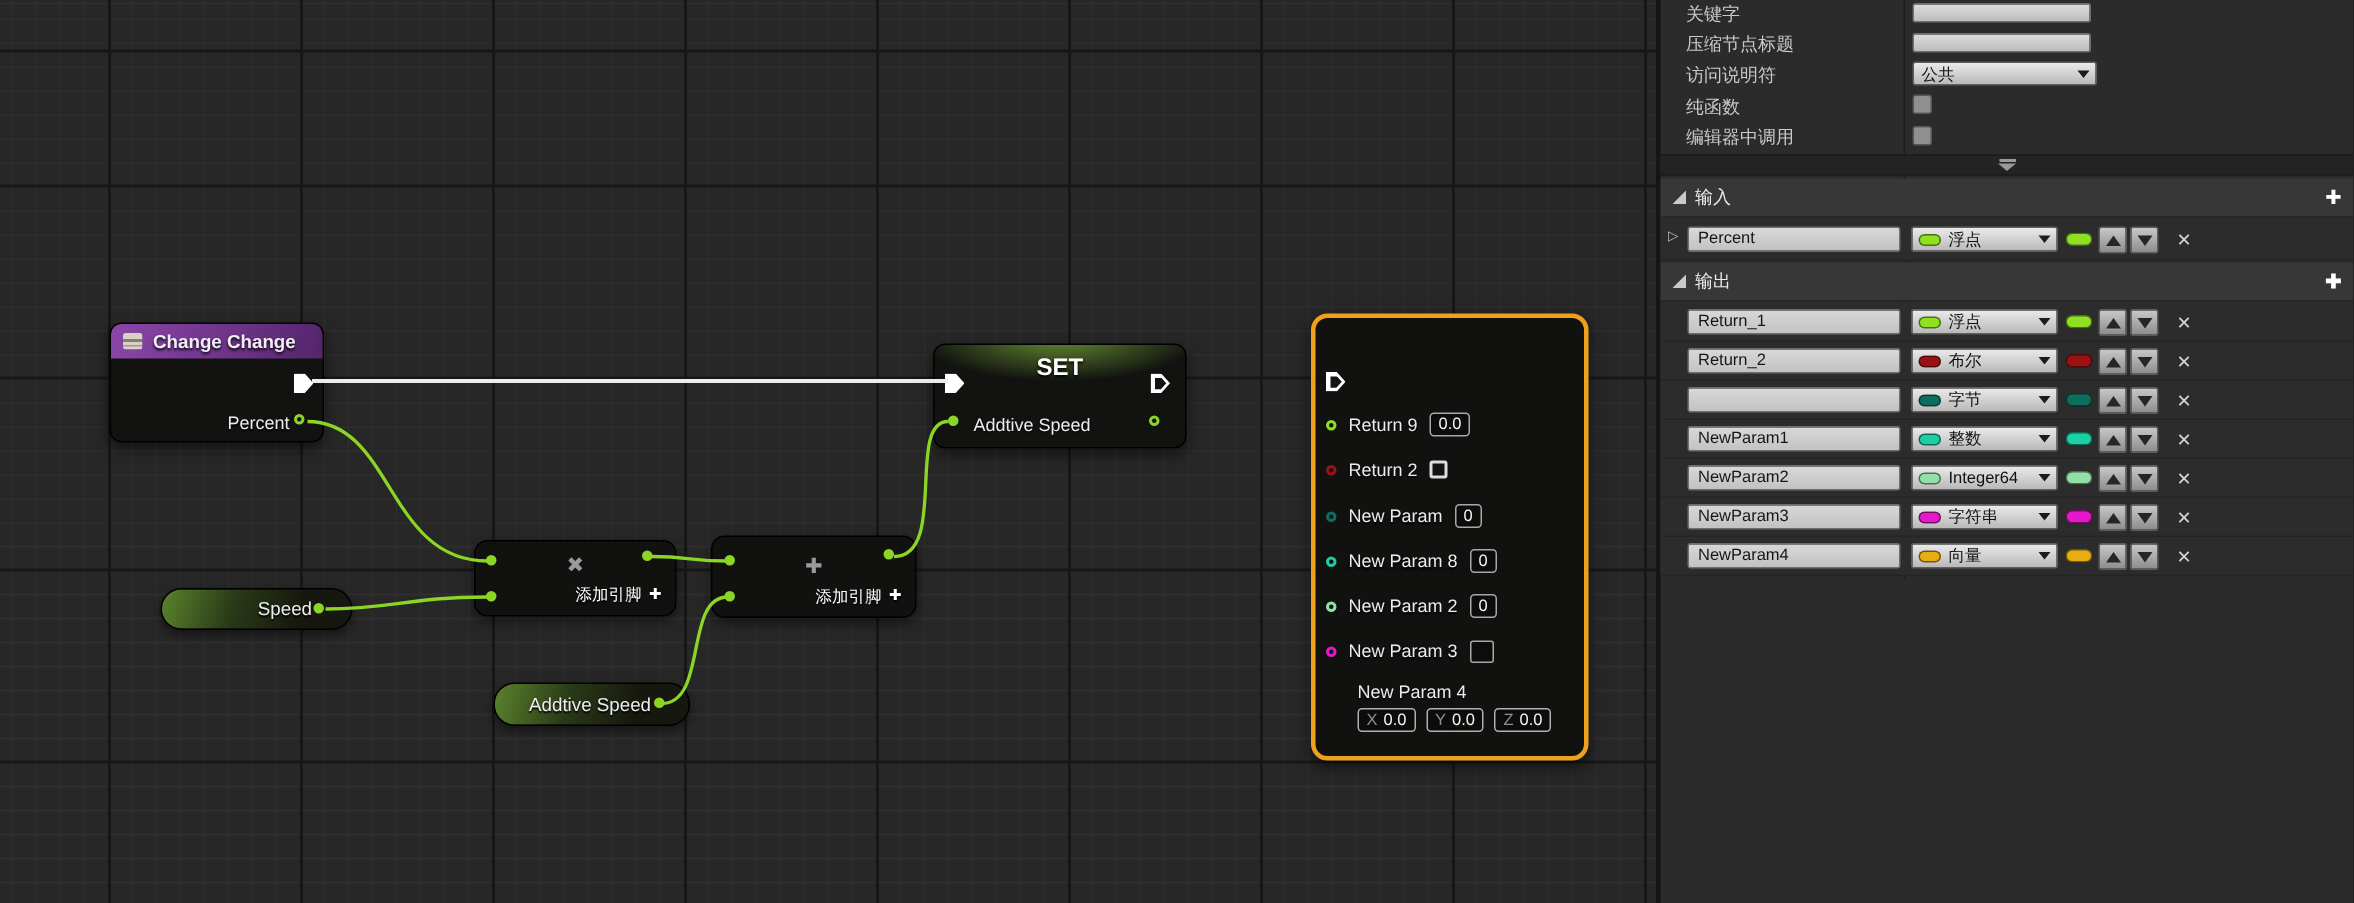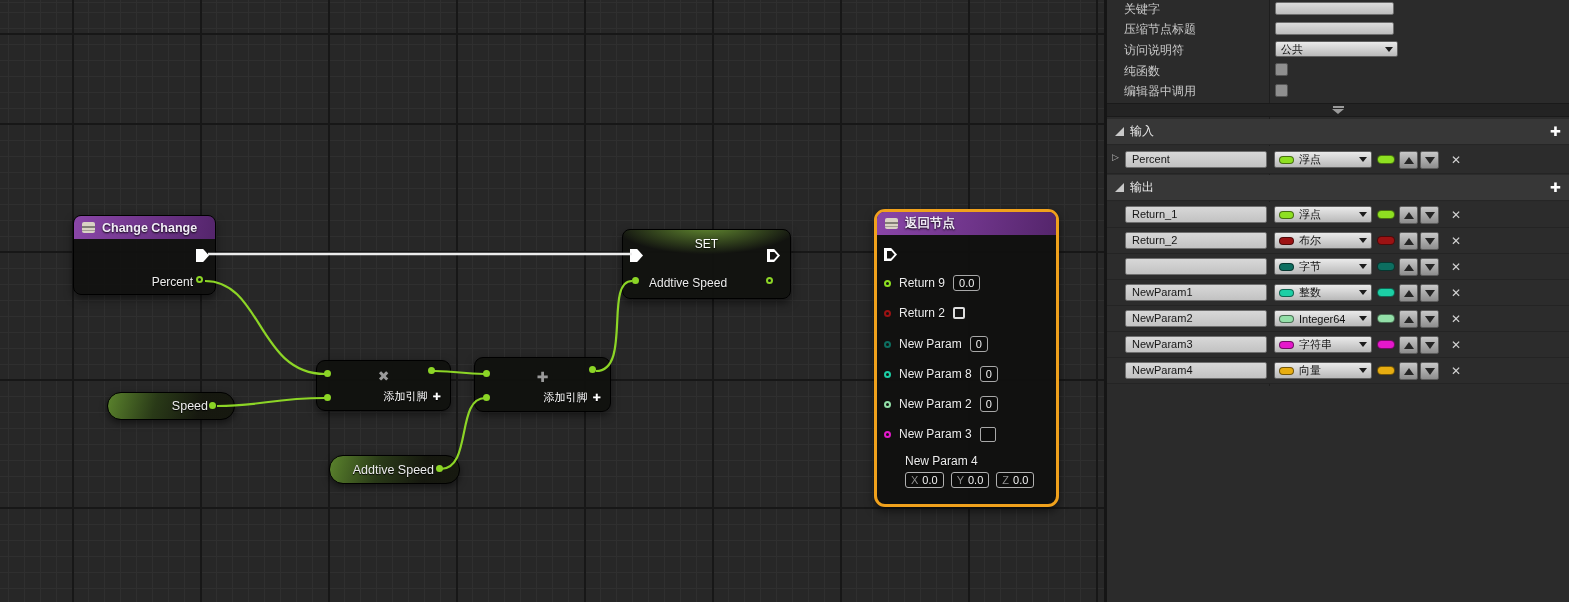--- a/index.html
+++ b/index.html
@@ -117,21 +117,21 @@
         <div class="fnicon"></div>
         <div class="ntitle">Change Change</div>
       </div>
       <div class="execpin" style="left:122px;top:33px;"></div>
       <div class="plabel" style="right:22px;top:59px;">Percent</div>
       <div class="dpin" style="left: 122px; top: 60px; border-color: rgb(140, 213, 38);"></div>
     </div>
 
     <div class="node" style="left:622px;top:229px;width:169px;height:70px;
          background:radial-gradient(ellipse 130px 42px at 50% -6px,rgba(124,176,58,.8),rgba(18,20,14,0) 72%),rgba(17,18,15,.94);">
-      <div class="ntitle" style="position:absolute;left:0;right:0;top:7px;text-align:center;color:#fff;font-size:12px;font-weight:normal;text-shadow:0 1px 2px #000;">SET</div>
+      <div class="ntitle" style="position:absolute;left:0;right:0;top:7px;text-align:center;color:#fff;font-size:16px;font-weight:bold;text-shadow:0 1px 2px #000;">SET</div>
       <div class="execpin" style="left:7px;top:19px;"></div>
       <div class="execpin" style="left:144px;top:19px;">
           <div class="hole"></div>
         </div>
       <div class="dpin dfill" style="left: 9px; top: 47px; border-color: rgb(140, 213, 38); background: rgb(140, 213, 38);"></div>
       <div class="plabel" style="left:26px;top:46px;">Addtive Speed</div>
       <div class="dpin" style="left: 143px; top: 47px; border-color: rgb(140, 213, 38);"></div>
     </div>
 
     <div class="cap" style="left:107px;top:392px;width:128px;text-align:center;">
@@ -160,24 +160,20 @@
       <div class="addpin">
         <span>添加引脚</span>
         <span class="pp">✚</span>
       </div>
       <div class="dpin dfill" style="left: 8px; top: 12px; border-color: rgb(140, 213, 38); background: rgb(140, 213, 38);"></div>
       <div class="dpin dfill" style="left: 8px; top: 36px; border-color: rgb(140, 213, 38); background: rgb(140, 213, 38);"></div>
       <div class="dpin dfill" style="left: 114px; top: 8px; border-color: rgb(140, 213, 38); background: rgb(140, 213, 38);"></div>
     </div>
 
     <div class="retnode">
-      <div class="nhead">
-        <div class="fnicon"></div>
-        <div class="ntitle">返回节点</div>
-      </div>
       <div class="execpin" style="left:7px;top:36px;">
           <div class="hole"></div>
         </div>
 
       <div class="rrow" style="top:63px;">
         <div class="rpin" style="border-color: rgb(142, 224, 33);"></div>
         <div class="rlabel">Return 9</div>
         <div class="vbox">0.0</div>
       </div>
       <div class="rrow" style="top:93px;">
@@ -264,21 +260,21 @@
       <div class="refpill" style="top: 9px; background: rgb(142, 224, 33);"></div>
       <div class="udbtn" style="left:292px;top:5px;">
           <div class="up"></div>
         </div>
       <div class="udbtn" style="left:313px;top:5px;">
           <div class="dn"></div>
         </div>
       <div class="xbtn" style="left:344px;top:7px;position:absolute;">✕</div>
     </div>
 
-    <div class="sec" style="top:175px;">
+    <div class="sec" style="top:175px;font-family:Liberation Serif, serif;">
       <div class="sectri"></div>
       <div class="sectitle">输出</div>
       <div class="secplus">✚</div>
     </div>
 
     <div id="outrows">
         <div class="prow" style="top: 202px;">
           <div class="pname">Return_1</div>
           <div class="ddown typedd">
             <div class="tpill" style="background: rgb(142, 224, 33);"></div>

